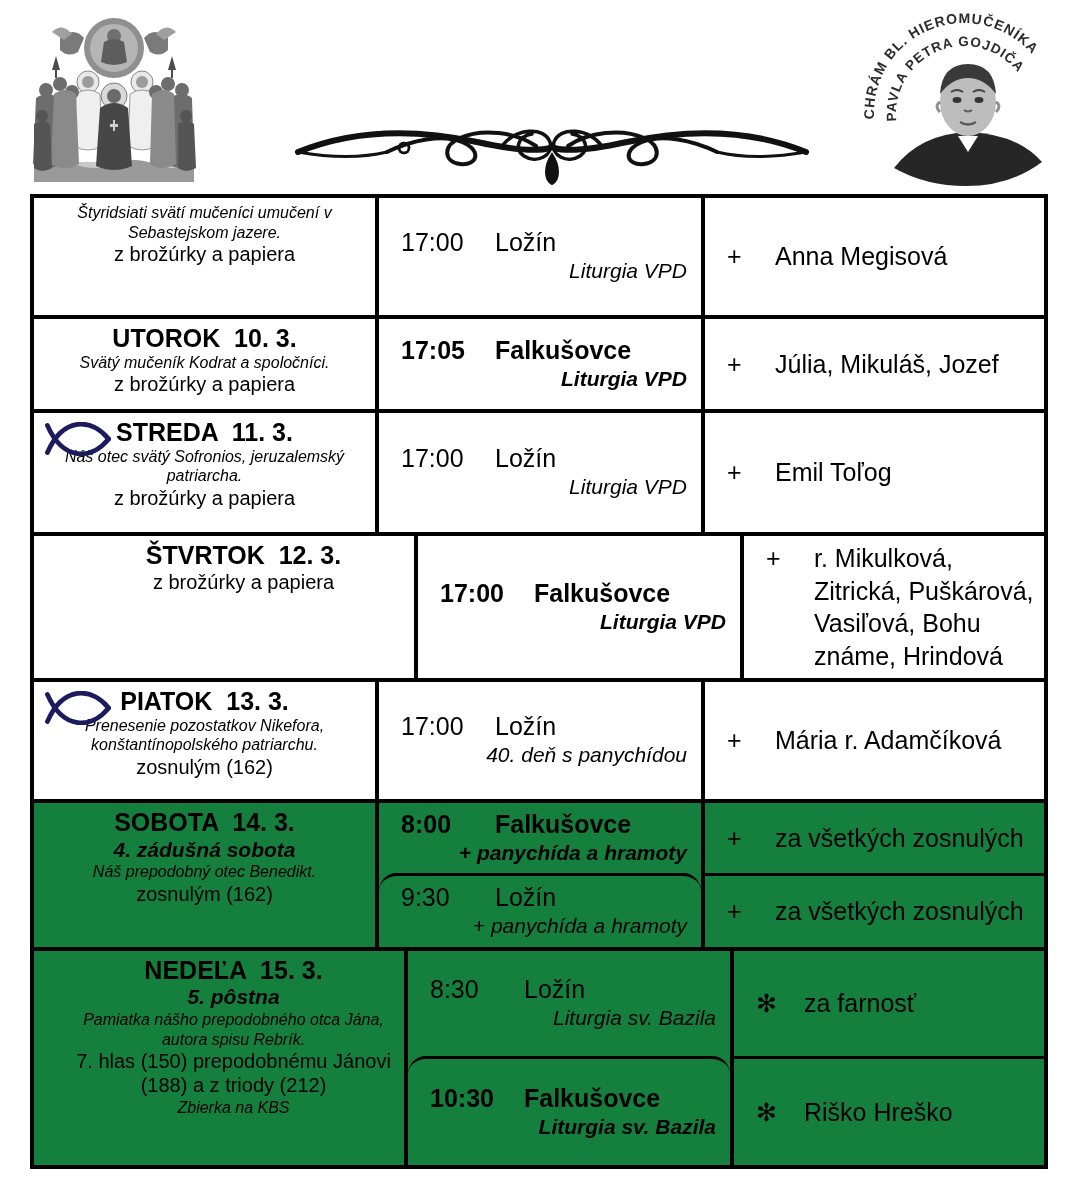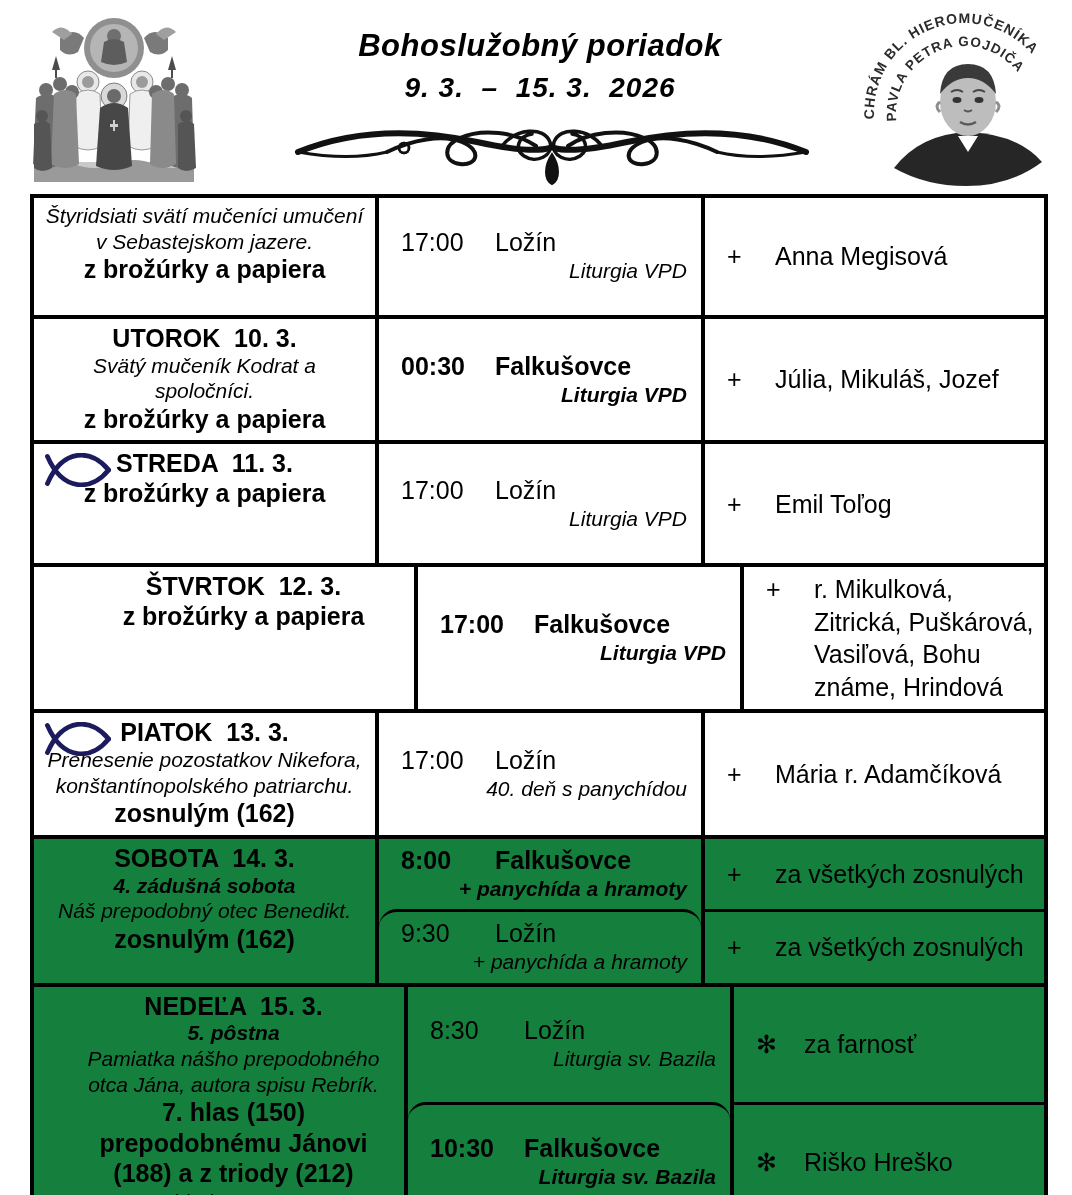--- a/index.html
+++ b/index.html
@@ -29,22 +29,22 @@
   .day-row:nth-child(4){min-height:122px;padding-left:39px;}
   .day-row:nth-child(5){min-height:117px;}
   .day-row:nth-child(6){min-height:130px;}
   .day-row:nth-child(7){min-height:214px;padding-left:29px;}
   .cell{min-width:0;}
   .services-cell,.intentions-cell{border-left:4px solid #000;display:flex;flex-direction:column;}
   
   .day-cell{position:relative;text-align:center;padding:5px 8px 6px 8px;}
   .day-title{font-size:25px;font-weight:bold;white-space:pre-wrap;line-height:1.15;}
   .day-line{line-height:1.22;}
-  .line-italic{font-style:italic;font-size:21px;}
-  .line-bold{font-weight:bold;font-size:25px;}
+  .line-italic{font-style:italic;font-size:16px;}
+  .line-bold{font-weight:normal;font-size:20px;}
   .line-bold-italic{font-weight:bold;font-style:italic;font-size:21px;}
   .fish{position:absolute;left:8px;top:9px;width:72px;height:34px;display:none;}
   .day-row.has-fish .fish{display:block;}
   
   .service{flex:1;display:flex;flex-direction:column;justify-content:center;padding:6px 0;}
   .service + .service{border-top:3px solid #000;border-radius:18px;}
   .service-main{display:flex;padding-left:22px;font-size:25px;line-height:1.2;}
   .service-time{display:inline-block;min-width:70px;}
   .service-place{margin-left:24px;}
   .service-detail{text-align:right;padding-right:14px;font-size:21px;font-style:italic;line-height:1.35;}
@@ -104,24 +104,20 @@
       <path d="M122 82 q12 -8 22 0 l2 70 q-14 8 -26 0 z" fill="#8a8a8a"></path>
     </g>
     <g fill="#555555">
       <circle cx="12" cy="104" r="6"></circle>
         <circle cx="156" cy="104" r="6"></circle>
       <path d="M4 112 q10 -6 16 0 l2 44 q-10 6 -18 0 z"></path>
       <path d="M148 112 q10 -6 16 0 l2 44 q-10 6 -18 0 z"></path>
     </g>
   </svg>
 
-  <div class="title-block">
-    <div class="doc-title">Bohoslužobný poriadok</div>
-    <div class="doc-dates">9. 3.  –  15. 3.  2026</div>
-  </div>
 
   <svg class="flourish" viewBox="0 0 520 75" aria-hidden="true">
     <g stroke="#111" fill="none" stroke-linecap="round">
       <g id="fl-left">
         <path d="M6 40 C 60 18 120 16 185 30 C 222 38 244 40 258 36" stroke-width="6"></path>
         <path d="M6 40 C 40 46 70 46 95 40" stroke-width="3"></path>
         <path d="M95 40 C 120 28 150 22 170 30 C 190 38 186 54 168 52 C 152 50 150 34 168 26 C 190 16 224 20 244 34" stroke-width="4"></path>
         <path d="M210 34 C 224 16 252 14 258 30 C 262 44 244 52 232 44 C 222 37 226 24 240 22" stroke-width="3.5"></path>
         <circle cx="112" cy="36" r="5" stroke-width="2.5"></circle>
       </g>
@@ -190,21 +186,21 @@
   <div class="day-row">
     <div class="cell day-cell">
 
       <div class="day-title">UTOROK  10. 3.</div>
     <div class="day-line line-italic">Svätý mučeník Kodrat a spoločníci.</div>
         <div class="day-line line-bold">z brožúrky a papiera</div>
       </div>
     <div class="cell services-cell">
   <div class="service bold">
     <div class="service-main">
-      <span class="service-time">00:30</span>
+      <span class="service-time">17:05</span>
       <span class="service-place">Falkušovce</span>
     </div>
     <div class="service-detail">Liturgia VPD</div>
   </div>
 </div>
     <div class="cell intentions-cell">
   <div class="intention">
     <span class="intention-symbol">+</span>
     <span class="intention-text">Júlia, Mikuláš, Jozef</span>
   </div>
@@ -213,20 +209,21 @@
 
   <div class="day-row has-fish">
     <div class="cell day-cell">
       <svg class="fish" viewBox="0 0 100 50" aria-hidden="true">
         <g stroke="#1b1b5e" stroke-width="7" fill="none" stroke-linecap="round">
           <path d="M5 45 C 28 -8 70 -6 95 25"></path>
           <path d="M5 5 C 28 58 70 56 95 25"></path>
         </g>
       </svg>
       <div class="day-title">STREDA  11. 3.</div>
+    <div class="day-line line-italic">Náš otec svätý Sofronios, jeruzalemský patriarcha.</div>
         <div class="day-line line-bold">z brožúrky a papiera</div>
       </div>
     <div class="cell services-cell">
   <div class="service">
     <div class="service-main">
       <span class="service-time">17:00</span>
       <span class="service-place">Ložín</span>
     </div>
     <div class="service-detail">Liturgia VPD</div>
   </div>

